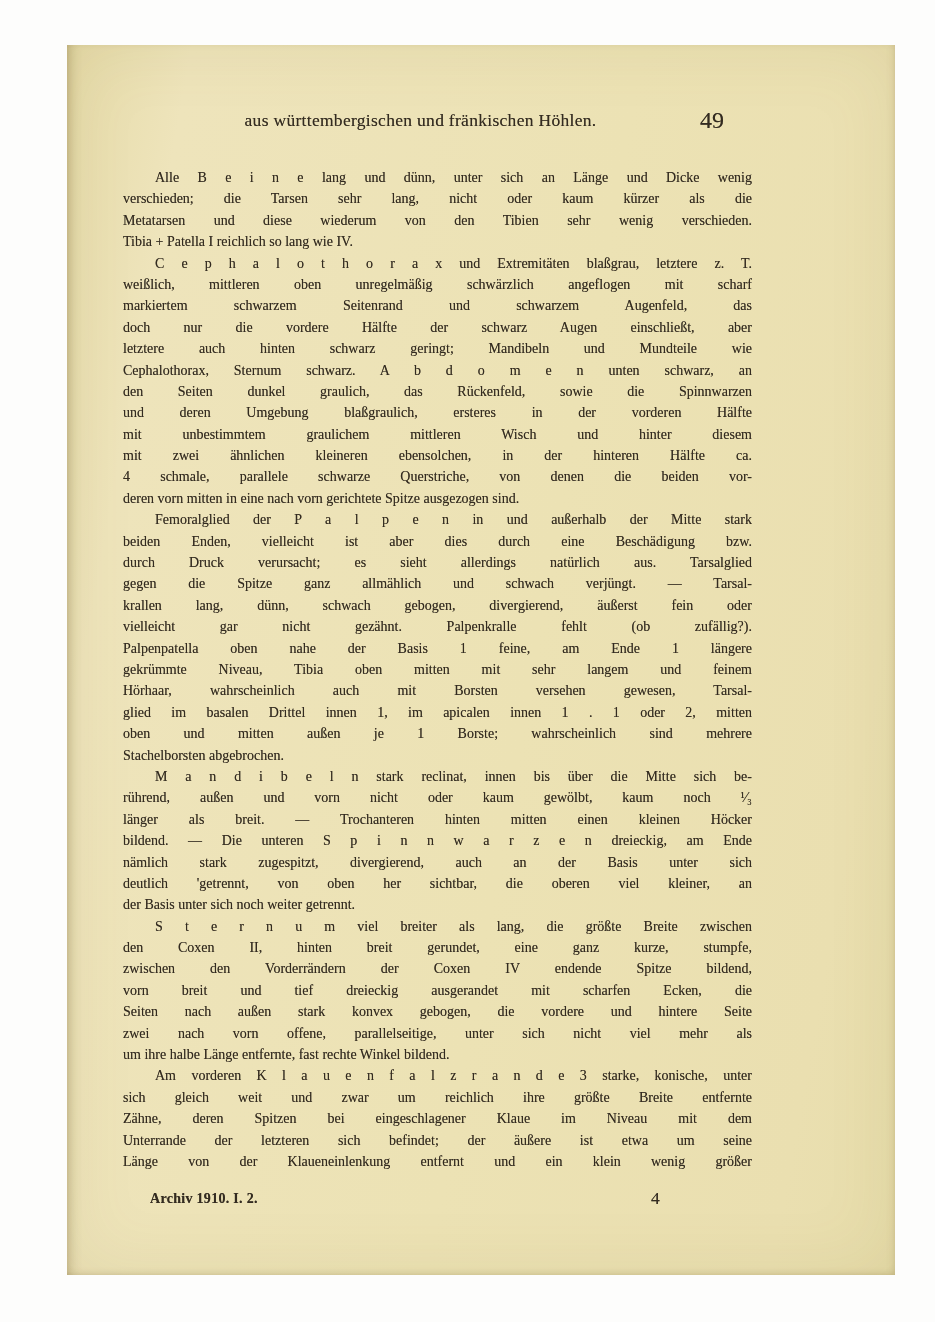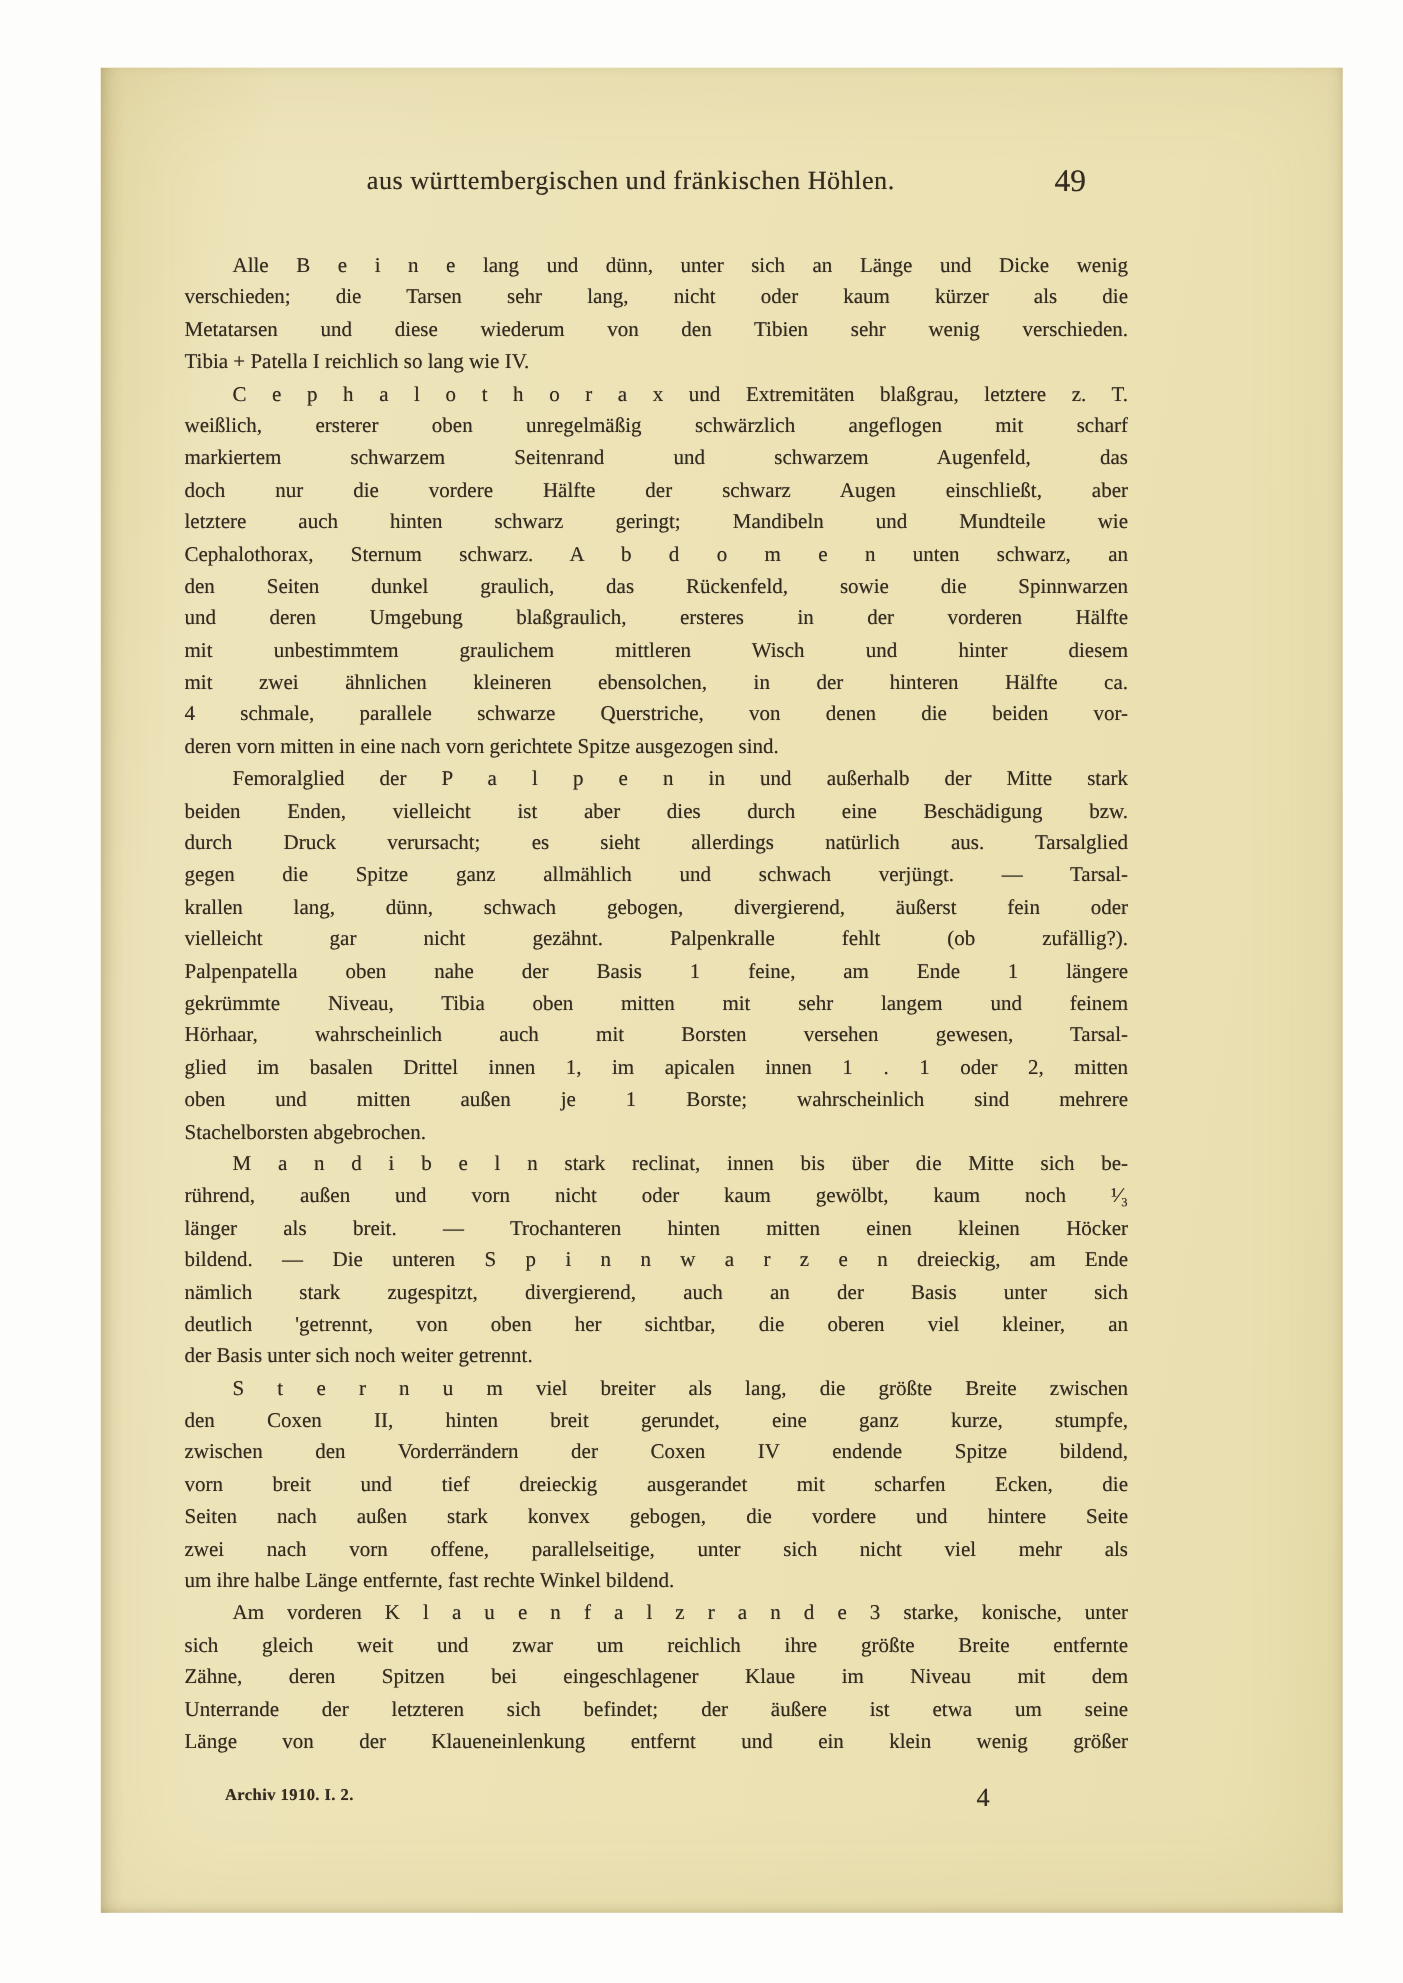--- a/index.html
+++ b/index.html
@@ -28,21 +28,21 @@
     font-size: 17.5px; line-height: 26px;
   }
   .running-title {
     width: 100%; text-align: center;
     transform: translateX(-17px);
     letter-spacing: 0.3px;
     text-shadow: 0 0 0.5px rgba(51, 43, 32, 0.55);
   }
   .folio {
     position: absolute; right: 28px; top: 0;
-    font-size: 21px;
+    font-size: 24px;
     text-shadow: 0 0 0.5px rgba(51, 43, 32, 0.55);
   }
 
   .body {
     position: absolute; left: 56px; top: 122px; width: 629px;
   }
   .line {
     font-size: 14px;
     line-height: 21.4px;
     height: 21.4px;
@@ -53,21 +53,21 @@
     text-shadow: 0 0 0.5px rgba(51, 43, 32, 0.55);
   }
   .line.endline { text-align-last: left; }
   .line.indent { text-indent: 32px; }
 
   .footer {
     position: absolute; left: 56px; top: 1143px; width: 629px; height: 22px;
   }
   .imprint {
     position: absolute; left: 27px; top: 3px;
-    font-size: 11px; font-weight: bold; letter-spacing: 0.3px;
+    font-size: 14px; font-weight: bold; letter-spacing: 0.3px;
     text-shadow: 0 0 0.5px rgba(51, 43, 32, 0.6);
   }
   .signature {
     position: absolute; left: 528px; top: 0;
     font-size: 17.5px;
     text-shadow: 0 0 0.5px rgba(51, 43, 32, 0.55);
   }
 </style>
 </head>
 <body>
@@ -79,21 +79,21 @@
       <div class="running-title">aus württembergischen und fränkischen Höhlen.</div>
       <div class="folio">49</div>
     </div>
 
     <div class="body">
         <div class="line indent">Alle B e i n e  lang und dünn, unter sich an Länge und Dicke wenig</div>
         <div class="line">verschieden; die Tarsen sehr lang, nicht oder kaum kürzer als die</div>
         <div class="line">Metatarsen und diese wiederum von den Tibien sehr wenig verschieden.</div>
         <div class="line endline">Tibia + Patella I reichlich so lang wie IV.</div>
         <div class="line indent">C e p h a l o t h o r a x  und Extremitäten blaßgrau, letztere z. T.</div>
-        <div class="line">weißlich, ersterer oben unregelmäßig schwärzlich angeflogen mit scharf</div>
+        <div class="line">weißlich, mittleren oben unregelmäßig schwärzlich angeflogen mit scharf</div>
         <div class="line">markiertem schwarzem Seitenrand und schwarzem Augenfeld, das</div>
         <div class="line">doch nur die vordere Hälfte der schwarz Augen einschließt, aber</div>
         <div class="line">letztere auch hinten schwarz geringt; Mandibeln und Mundteile wie</div>
         <div class="line">Cephalothorax, Sternum schwarz.  A b d o m e n  unten schwarz, an</div>
         <div class="line">den Seiten dunkel graulich, das Rückenfeld, sowie die Spinnwarzen</div>
         <div class="line">und deren Umgebung blaßgraulich, ersteres in der vorderen Hälfte</div>
         <div class="line">mit unbestimmtem graulichem mittleren Wisch und hinter diesem</div>
         <div class="line">mit zwei ähnlichen kleineren ebensolchen, in der hinteren Hälfte ca.</div>
         <div class="line">4 schmale, parallele schwarze Querstriche, von denen die beiden vor-</div>
         <div class="line endline">deren vorn mitten in eine nach vorn gerichtete Spitze ausgezogen sind.</div>

